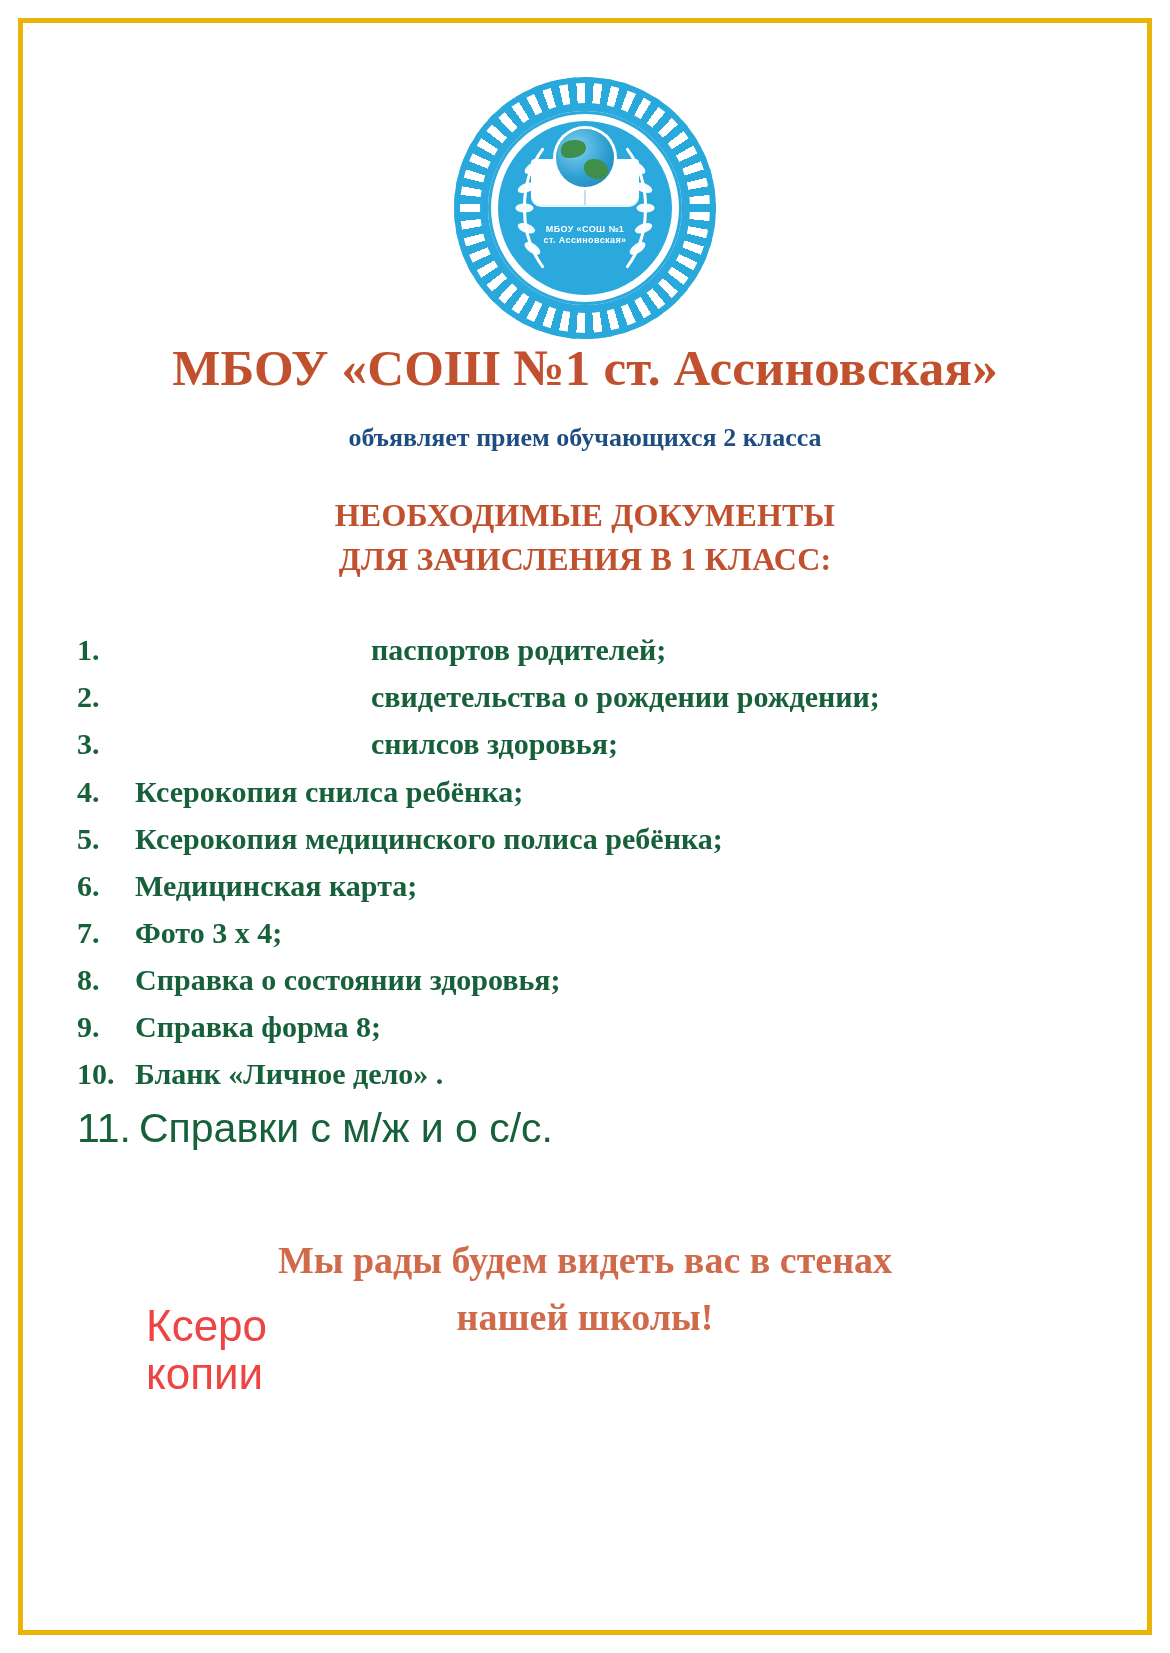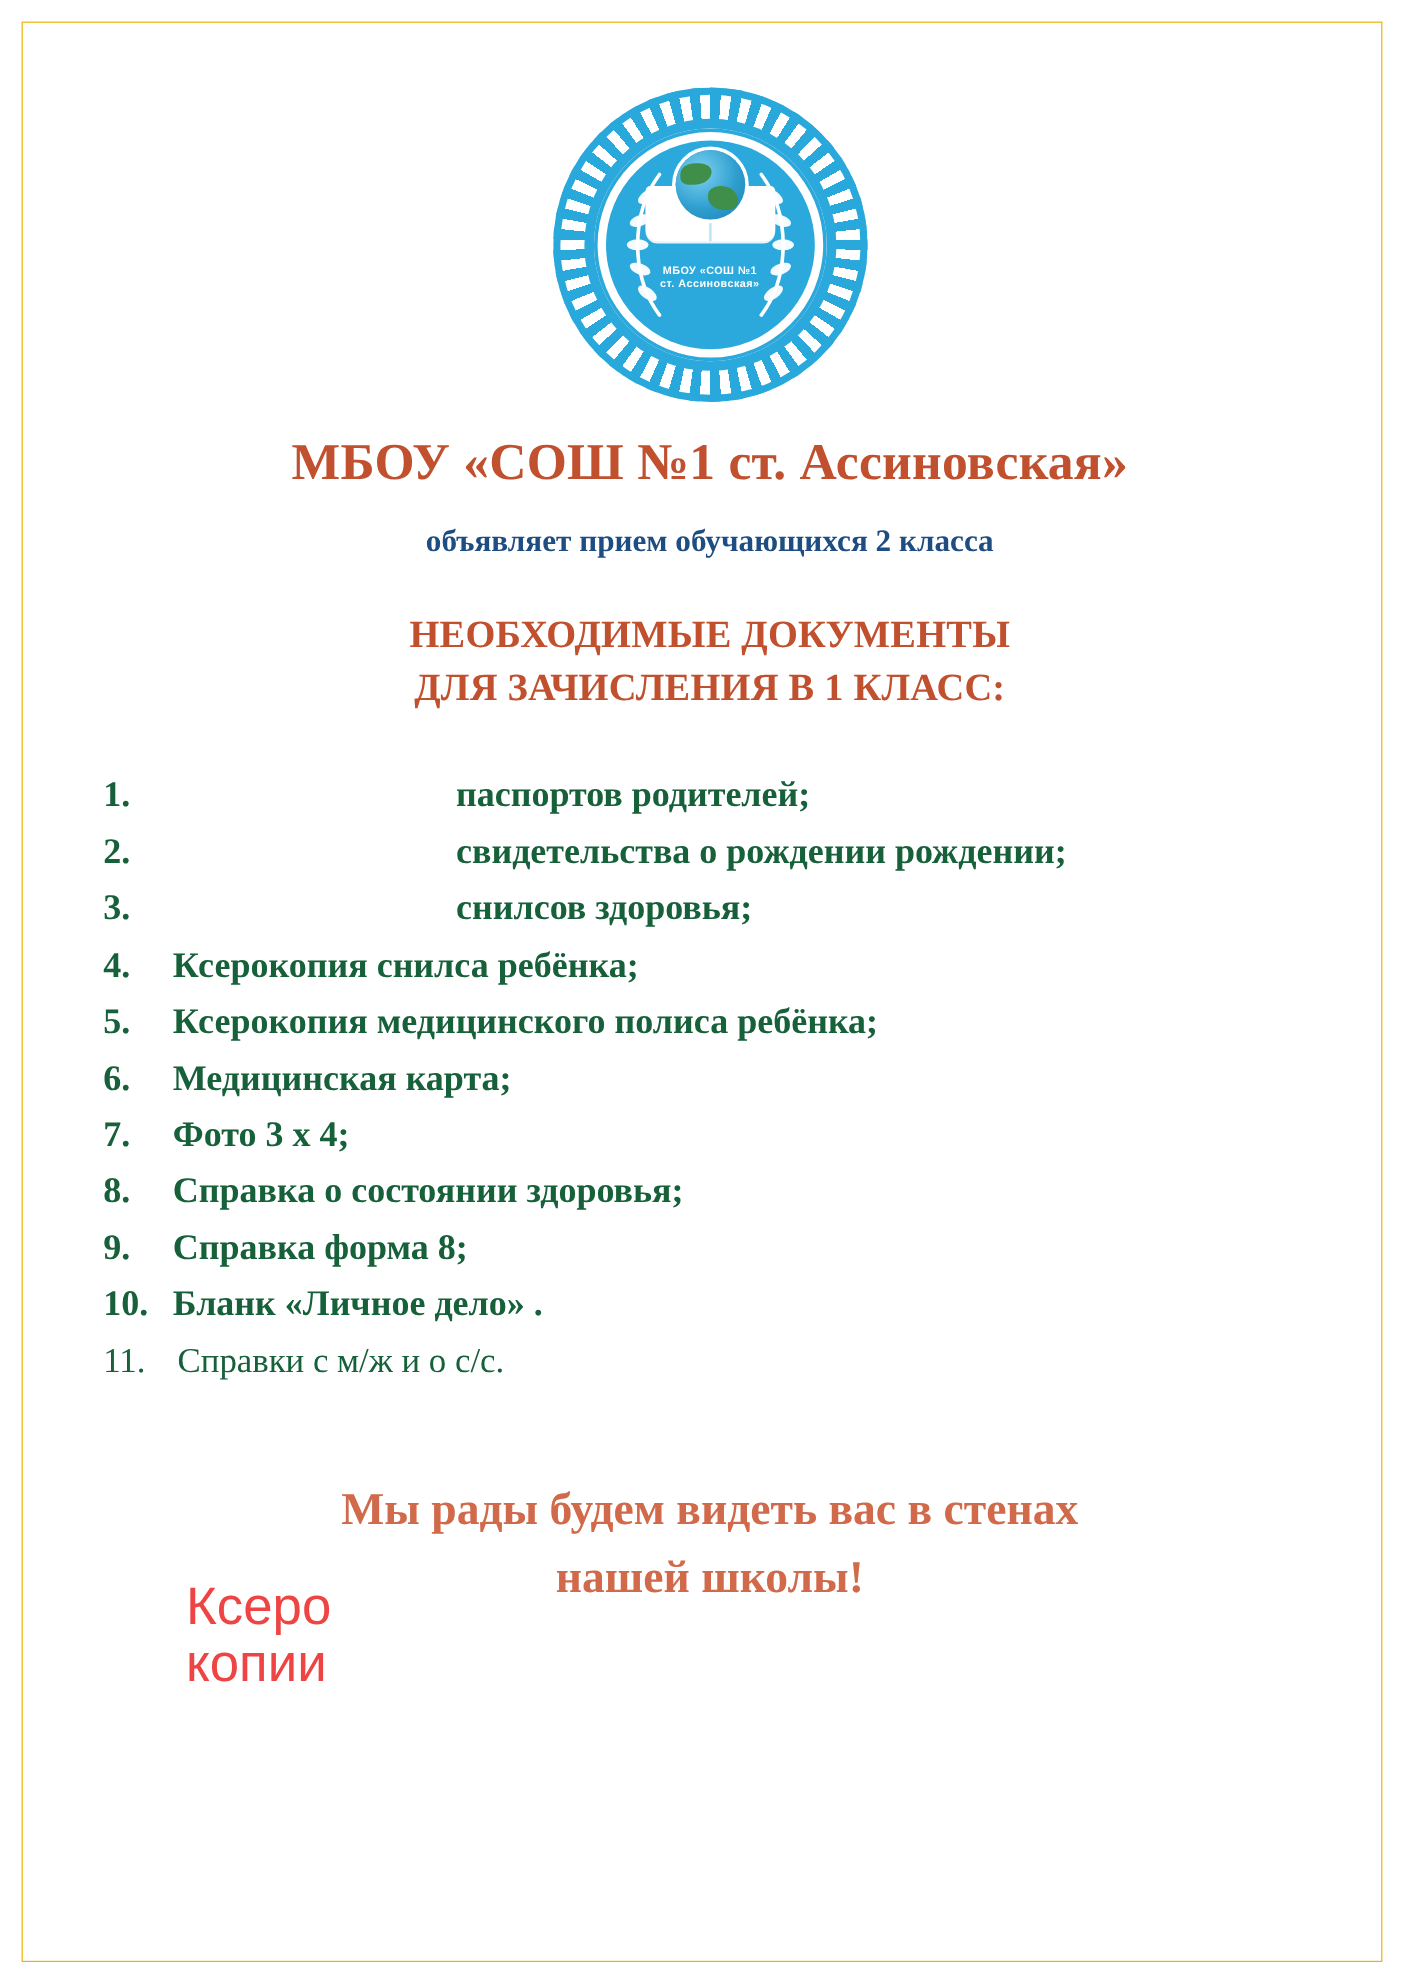--- a/index.html
+++ b/index.html
@@ -16,23 +16,23 @@
     height: 1653px;
     background: #ffffff;
     box-sizing: border-box;
     padding: 18px;
     overflow: hidden;
   }
   .frame {
     position: relative;
     width: 100%;
     height: 100%;
-    border: 1px solid #eab308;
+    border: 5px solid #eab308;
     box-sizing: border-box;
-    padding: 24px 40px 20px 53px;
+    padding: 24px 40px 20px 40px;
   }
 
   
   .emblem-wrap {
     display: flex;
     justify-content: center;
     margin-top: 30px;
   }
   .emblem {
     position: relative;
@@ -133,24 +133,23 @@
     color: #ffffff;
     font-family: "Liberation Sans", sans-serif;
     font-weight: bold;
     font-size: 9px;
     letter-spacing: .4px;
     line-height: 1.25;
   }
 
   
   .school-title {
-    margin-top: 26px;
     text-align: center;
     color: #c0502e;
-    font-size: 43px;
+    font-size: 51px;
     font-weight: bold;
     letter-spacing: .2px;
   }
   .subtitle {
     margin-top: 22px;
     text-align: center;
     color: #1e4d82;
     font-size: 26px;
     font-weight: bold;
     line-height: 1.45;
@@ -184,22 +183,22 @@
     text-align: left;
   }
   .li .txt {
     flex: 1 1 auto;
   }
   
   .li.indented .txt {
     padding-left: 236px;
   }
   .li.big {
-    font-family: Liberation Serif, serif;
-    font-size: 29px;
+    font-family: Liberation Sans, sans-serif;
+    font-size: 41px;
     font-weight: normal;
     line-height: 1.25;
     margin-top: 6px;
     justify-content: space-between;
   }
   .li.big .num {
     width: 62px;
     flex: 0 0 62px;
   }
 

